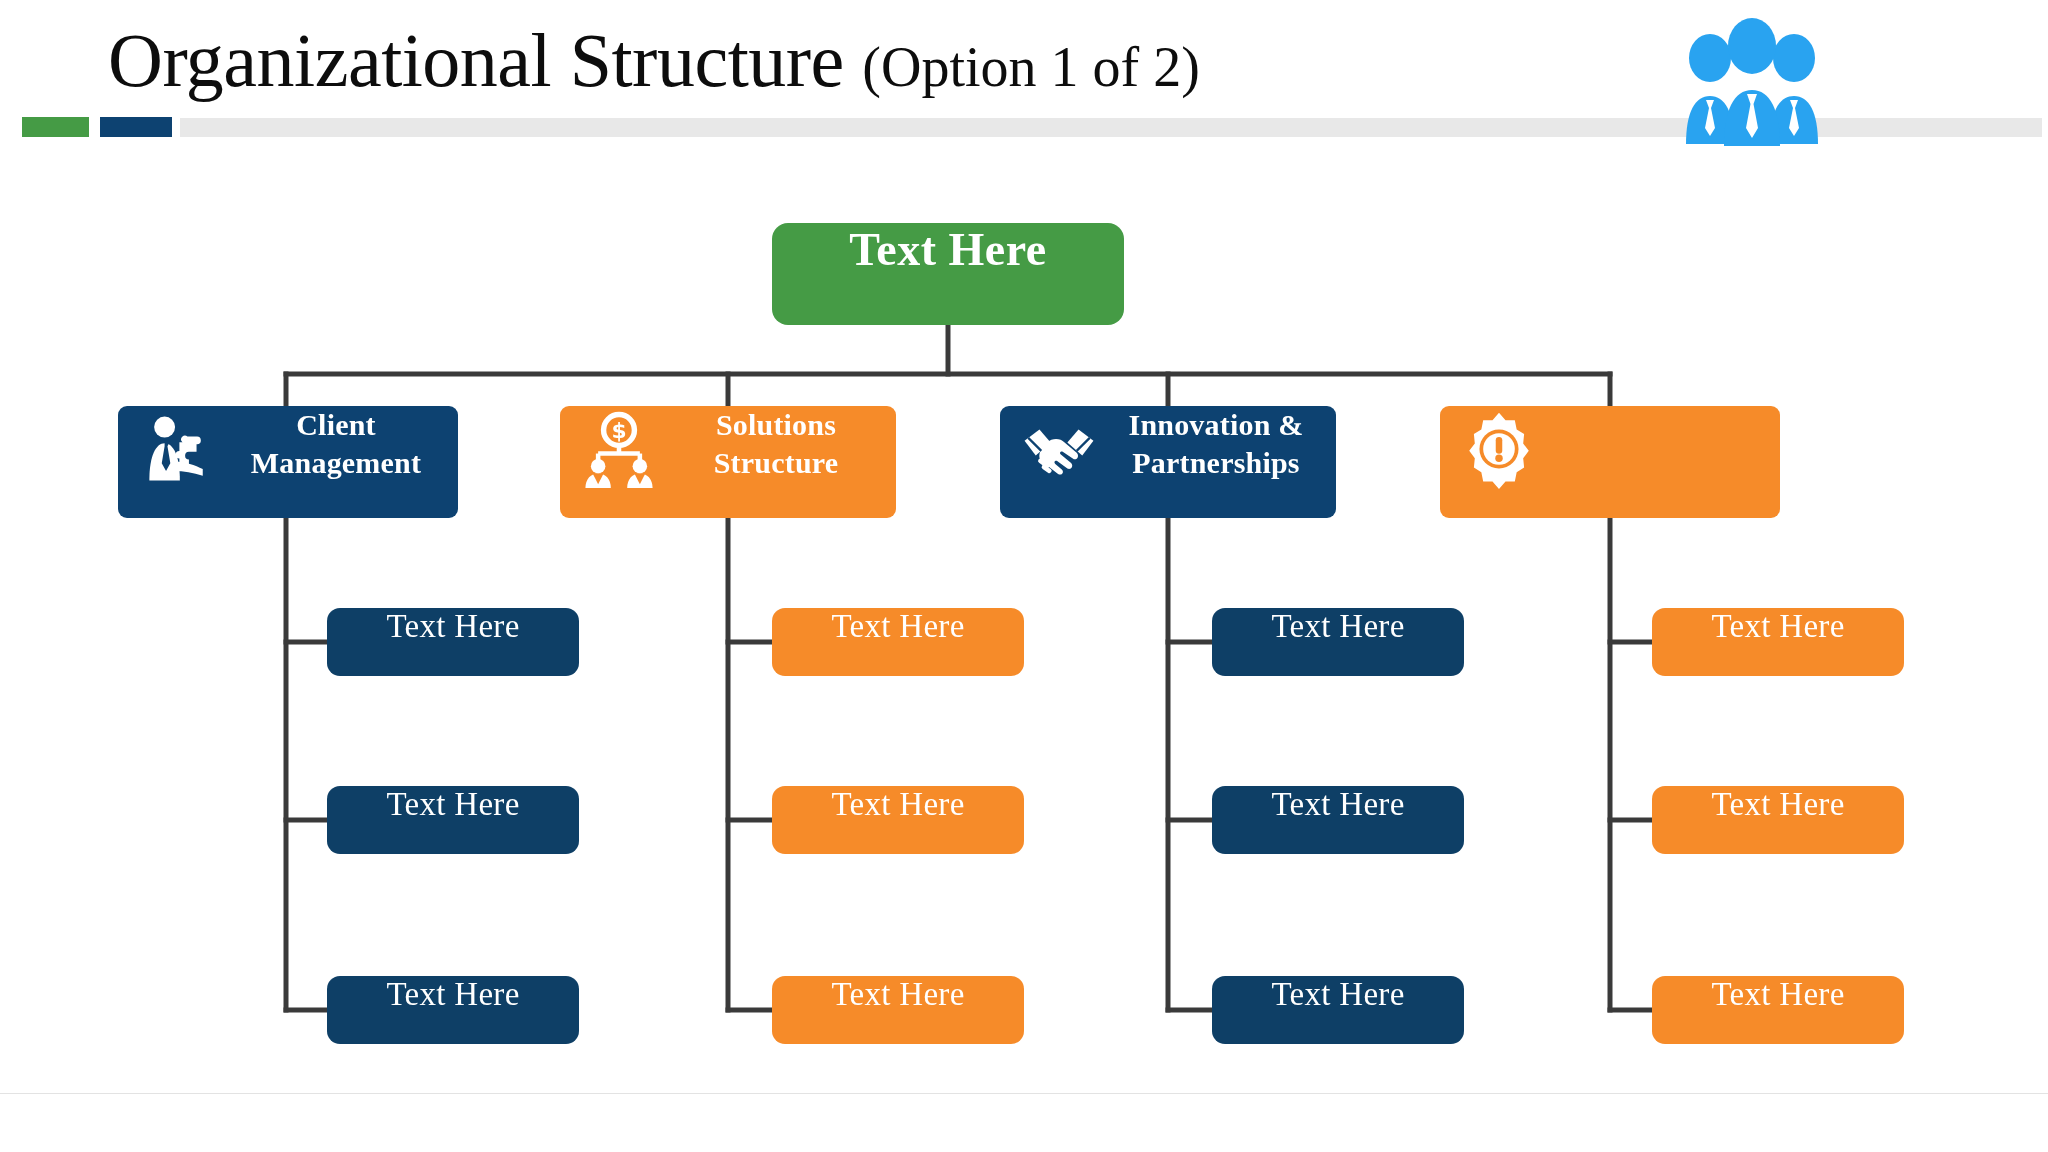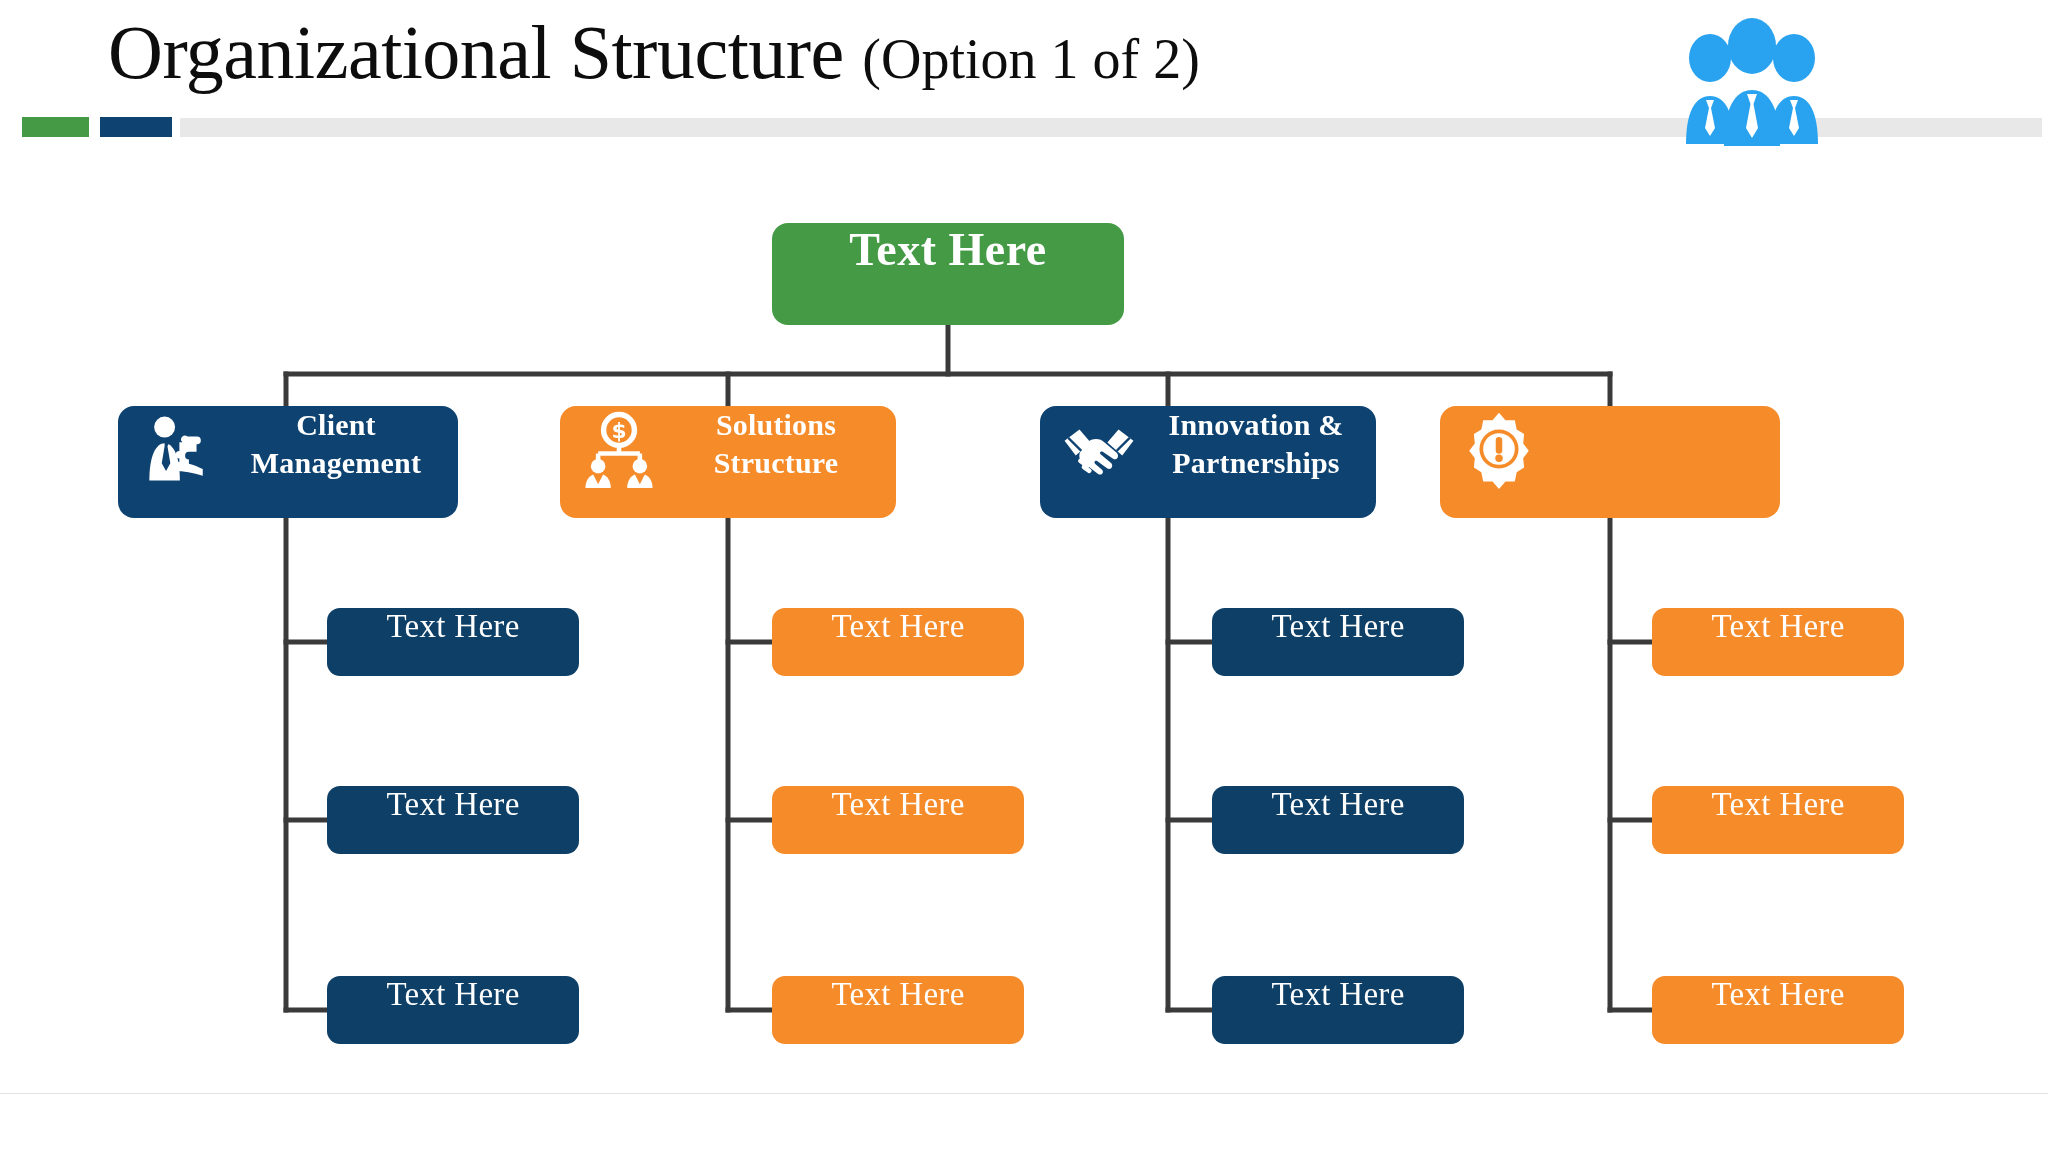--- a/index.html
+++ b/index.html
@@ -18,21 +18,21 @@
 
   
   #slide-header {
     position: absolute;
     left: 0; top: 0;
     width: 2048px; height: 150px;
   }
   #page-title {
     position: absolute;
     left: 108px;
-    top: 6px;
+    top: 14px;
     white-space: nowrap;
     color: #0d0d0d;
     font-family: "Liberation Serif", "DejaVu Serif", serif;
     font-size: 76px;
     line-height: 92px;
     letter-spacing: -0.5px;
   }
   #page-title .title-sub {
     font-size: 56px;
     letter-spacing: 0px;
@@ -113,21 +113,21 @@
   #node-root .node-label {
     font-size: 46px;
     font-weight: bold;
     letter-spacing: 0.5px;
   }
 
   
   .node.lvl2 {
     top: 256px;
     height: 112px;
-    border-radius: 16px;
+    border-radius: 9px;
     padding-left: 16px;
   }
   .node.lvl2 .node-icon {
     flex: 0 0 auto;
     width: 86px;
     height: 86px;
     display: flex;
     align-items: center;
     justify-content: center;
   }
@@ -135,21 +135,21 @@
     flex: 1 1 auto;
     font-size: 30px;
     font-weight: bold;
     line-height: 38px;
     text-align: center;
     padding: 0 10px 0 4px;
     letter-spacing: 0.2px;
   }
   #node-l2-0 { left: 118px;  width: 340px; }
   #node-l2-1 { left: 560px;  width: 336px; }
-  #node-l2-2 { left: 1000px; width: 336px; margin-left: 40px; }
+  #node-l2-2 { left: 1000px; width: 336px; }
   #node-l2-3 { left: 1440px; width: 340px; }
 
   
   .node.leaf {
     width: 252px;
     height: 68px;
     border-radius: 12px;
     justify-content: center;
     border-radius: 13px;
   }

